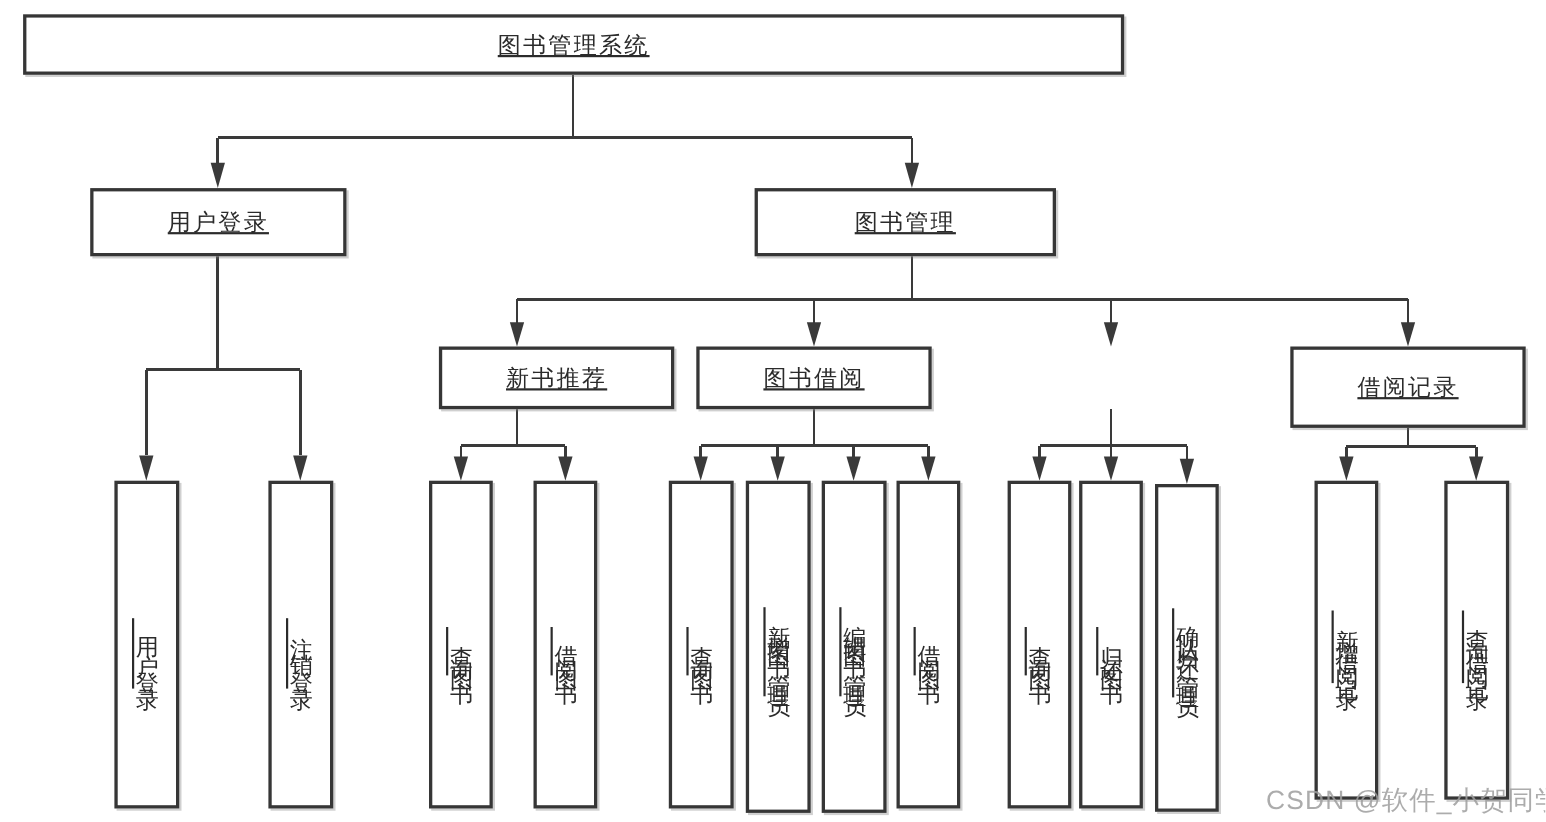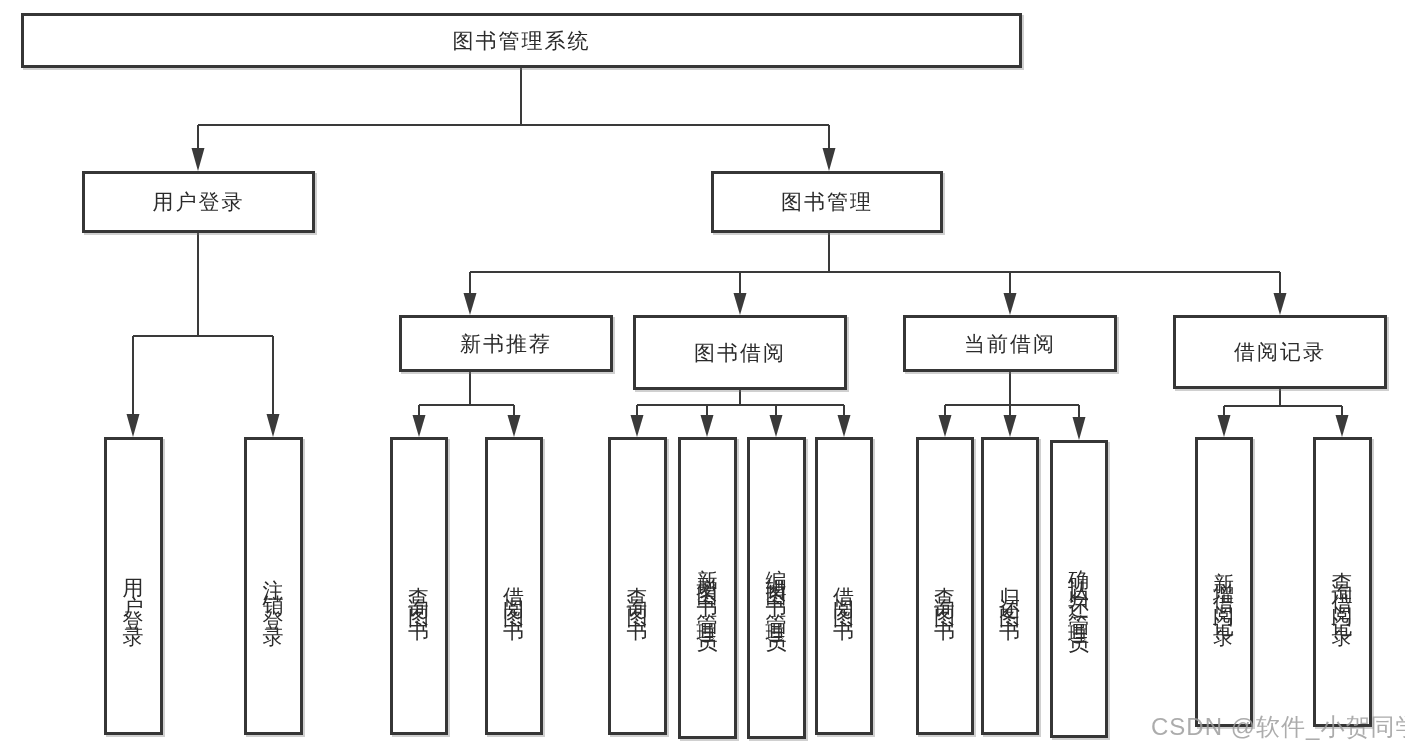--- a/index.html
+++ b/index.html
@@ -21,20 +21,21 @@
   .node {
     position: absolute;
     box-sizing: border-box;
     background: #ffffff;
     border: 3px solid #363636;
     box-shadow: 2px 2px 0 rgba(120,120,120,0.35);
     display: flex;
     align-items: center;
     justify-content: center;
     z-index: 2;
+    text-decoration: underline;
   }
   .hbox span {
     font-size: 21px;
     letter-spacing: 2px;
     white-space: nowrap;
   }
   .vbox span {
     writing-mode: vertical-rl;
     text-orientation: mixed;
     font-size: 21px;
@@ -47,23 +48,23 @@
     letter-spacing: 16px;
     margin-bottom: -16px;
   }
   .vbox.sp-tight span {
     letter-spacing: 9px;
     margin-bottom: -9px;
   }
   
   .n-root        { left: 21px;   top: 13px;  width: 1001px; height: 55px; }
   .n-user-login  { left: 82px;   top: 171px; width: 233px;  height: 62px; }
-  .n-book-mgmt   { left: 711px;  top: 171px; width: 232px;  height: 62px; }
+  .n-book-mgmt   { left: 686px;  top: 171px; width: 274px;  height: 62px; }
   .n-l2-1 { left: 363px;  top: 315px; width: 214px; height: 57px; margin-left: 36px; }
-  .n-l2-2 { left: 633px;  top: 315px; width: 214px; height: 75px; }
+  .n-l2-2 { left: 633px;  top: 315px; width: 214px; height: 57px; }
   .n-l2-3 { left: 903px;  top: 315px; width: 214px; height: 57px; }
   .n-l2-4 { left: 1173px; top: 315px; width: 214px; height: 74px; }
   .n-a1 { left: 104px;  top: 437px; width: 59px; height: 298px; }
   .n-a2 { left: 244px;  top: 437px; width: 59px; height: 298px; }
   .n-b1 { left: 390px;  top: 437px; width: 58px; height: 298px; }
   .n-b2 { left: 485px;  top: 437px; width: 58px; height: 298px; }
   .n-c1 { left: 608px;  top: 437px; width: 59px; height: 298px; }
   .n-c2 { left: 678px;  top: 437px; width: 59px; height: 302px; }
   .n-c3 { left: 747px;  top: 437px; width: 59px; height: 302px; }
   .n-c4 { left: 815px;  top: 437px; width: 58px; height: 298px; }
@@ -145,23 +146,20 @@
   <div class="node hbox n-book-mgmt">
     <span>图书管理</span>
   </div>
 
   <div class="node hbox n-l2-1">
     <span>新书推荐</span>
   </div>
   <div class="node hbox n-l2-2">
     <span>图书借阅</span>
   </div>
-  <div class="node hbox n-l2-3">
-    <span>当前借阅</span>
-  </div>
   <div class="node hbox n-l2-4">
     <span>借阅记录</span>
   </div>
 
   <div class="node vbox sp-wide n-a1">
     <span>用户登录</span>
   </div>
   <div class="node vbox sp-wide n-a2">
     <span>注销登录</span>
   </div>

